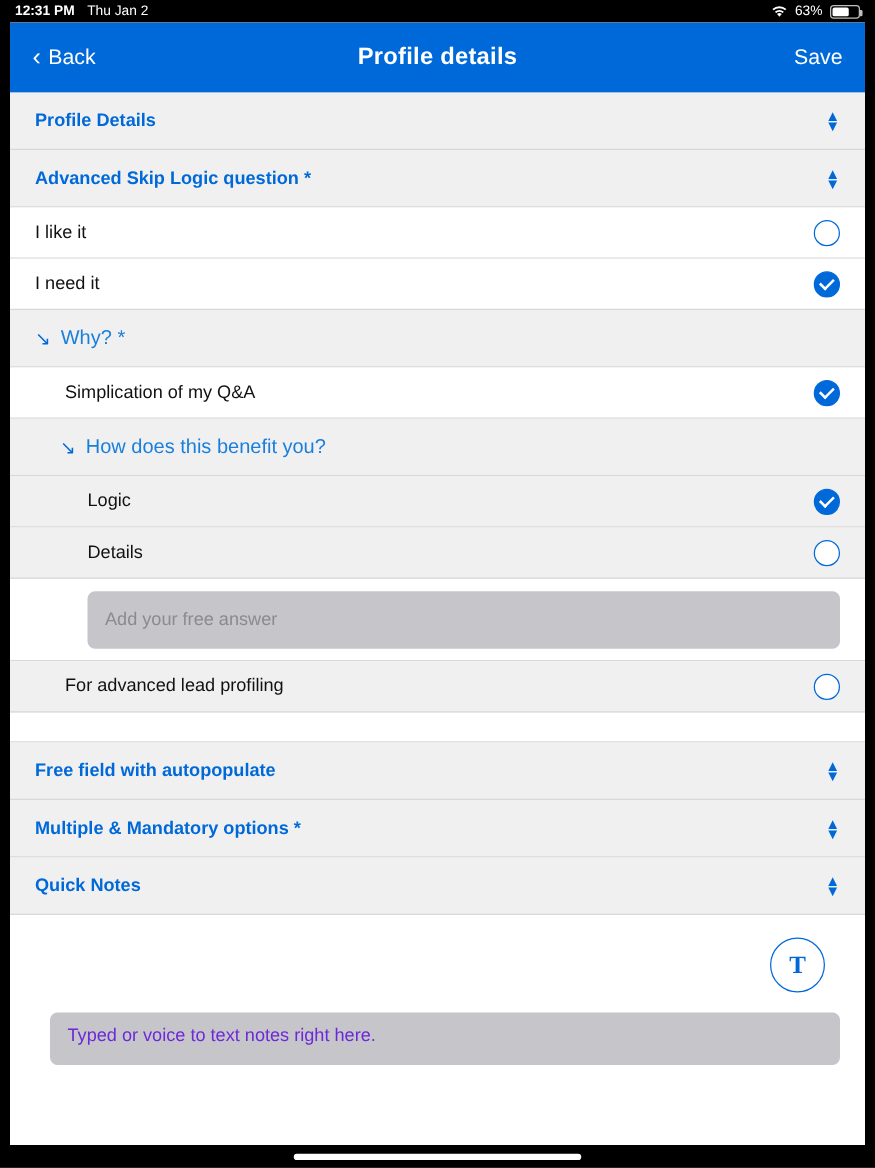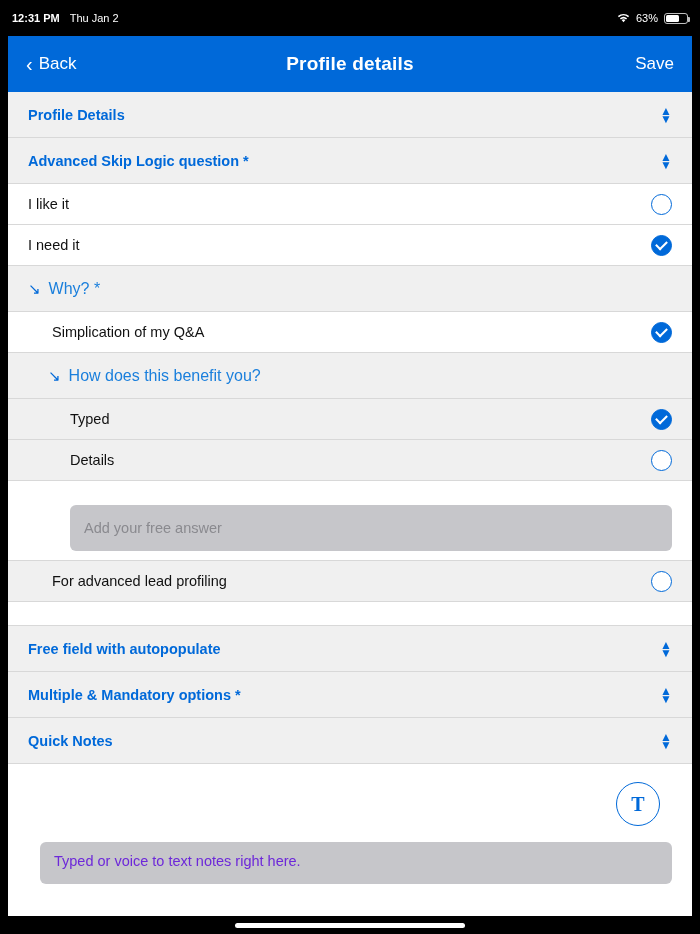--- a/index.html
+++ b/index.html
@@ -11,21 +11,21 @@
   }
   .device {
     position: relative;
     width: 700px; height: 934px;
     background: #000;
     display: flex;
     flex-direction: column;
   }
   
   .statusbar {
-    height: 36px;
+    height: 18px;
     display: flex;
     align-items: center;
     padding: 0 12px;
     color: #fff;
     font-size: 11px;
     flex: 0 0 auto;
   }
   .statusbar .left { display: flex; align-items: center; gap: 10px; }
   .statusbar .right { display: flex; align-items: center; gap: 6px; margin-left: auto; }
   .statusbar .time { font-weight: 600; }
@@ -125,21 +125,21 @@
   }
   .sub-arrow {
     color: #0069d9; font-size: 15px; margin-right: 8px;
     display: inline-block; transform: scaleX(1);
   }
   .row.sub-header { background: #f0f0f0; height: 46px; }
   .row.sub-header .label { color: #1a7fdc; font-size: 15px; }
   .row.sub-header .label.big { font-size: 16px; }
   .row.sub-header.indent { padding-left: 40px; }
   .freeanswer-row {
-    background: #fff; padding: 24px 20px 9px 62px;
+    background: #fff; padding: 10px 20px 9px 62px;
     border-bottom: 1px solid #d8d8d8;
   }
   .freeanswer {
     width: 100%; height: 46px;
     background: #c6c6ca; border: none; border-radius: 6px;
     padding: 0 14px;
     font-size: 14.5px; color: #8a8a8f;
     font-family: "Liberation Sans", sans-serif;
   }
   .freeanswer::placeholder { color: #8a8a8f; }
@@ -244,21 +244,21 @@
         <span class="label indent1">Simplication of my Q&amp;A</span>
         <span class="radio checked"></span>
       </div>
 
       <div class="row sub-header indent">
         <span class="sub-arrow">↘</span>
         <span class="label big">How does this benefit you?</span>
       </div>
 
       <div class="row option alt">
-        <span class="label indent2">Typed</span>
+        <span class="label indent2">Logic</span>
         <span class="radio checked"></span>
       </div>
 
       <div class="row option alt">
         <span class="label indent2">Details</span>
         <span class="radio"></span>
       </div>
 
       <div class="freeanswer-row">
         <input class="freeanswer" type="text" placeholder="Add your free answer" style="">

